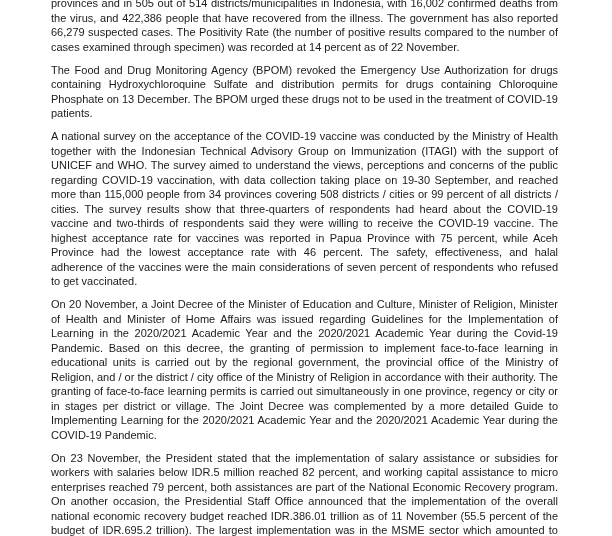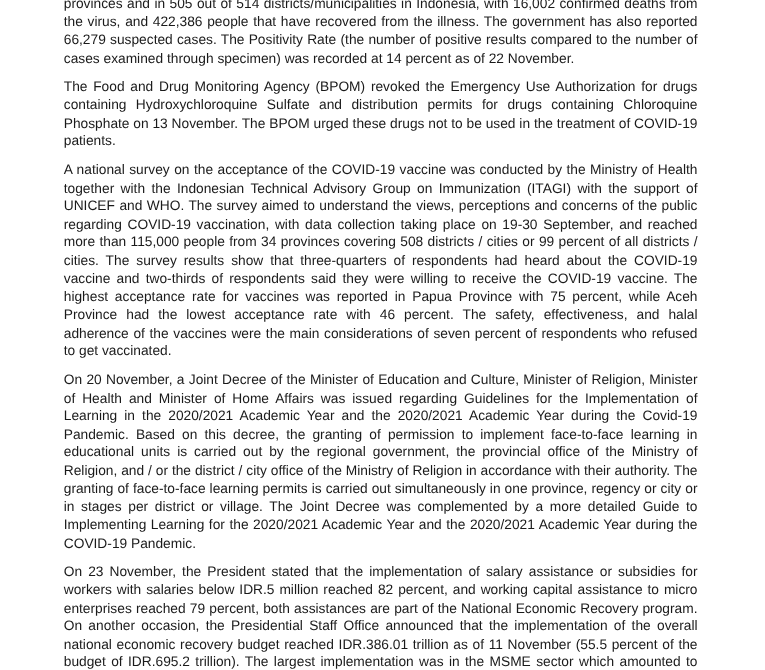--- a/index.html
+++ b/index.html
@@ -27,18 +27,18 @@
     margin: 0 0 8.5px 0;
     text-align: justify;
     text-align-last: left;
   }
 </style>
 </head>
 <body>
 
 <div class="page">
   <p>provinces and in 505 out of 514 districts/municipalities in Indonesia, with 16,002 confirmed deaths from the virus, and 422,386 people that have recovered from the illness. The government has also reported 66,279 suspected cases. The Positivity Rate (the number of positive results compared to the number of cases examined through specimen) was recorded at 14 percent as of 22 November.</p>
-  <p>The Food and Drug Monitoring Agency (BPOM) revoked the Emergency Use Authorization for drugs containing Hydroxychloroquine Sulfate and distribution permits for drugs containing Chloroquine Phosphate on 13 November. The BPOM urged these drugs not to be used in the treatment of COVID-19 patients.</p>
+  <p>The Food and Drug Monitoring Agency (BPOM) revoked the Emergency Use Authorization for drugs containing Hydroxychloroquine Sulfate and distribution permits for drugs containing Chloroquine Phosphate on 13 December. The BPOM urged these drugs not to be used in the treatment of COVID-19 patients.</p>
   <p>A national survey on the acceptance of the COVID-19 vaccine was conducted by the Ministry of Health together with the Indonesian Technical Advisory Group on Immunization (ITAGI) with the support of UNICEF and WHO. The survey aimed to understand the views, perceptions and concerns of the public regarding COVID-19 vaccination, with data collection taking place on 19-30 September, and reached more than 115,000 people from 34 provinces covering 508 districts / cities or 99 percent of all districts / cities. The survey results show that three-quarters of respondents had heard about the COVID-19 vaccine and two-thirds of respondents said they were willing to receive the COVID-19 vaccine. The highest acceptance rate for vaccines was reported in Papua Province with 75 percent, while Aceh Province had the lowest acceptance rate with 46 percent. The safety, effectiveness, and halal adherence of the vaccines were the main considerations of seven percent of respondents who refused to get vaccinated.</p>
   <p>On 20 November, a Joint Decree of the Minister of Education and Culture, Minister of Religion, Minister of Health and Minister of Home Affairs was issued regarding Guidelines for the Implementation of Learning in the 2020/2021 Academic Year and the 2020/2021 Academic Year during the Covid-19 Pandemic. Based on this decree, the granting of permission to implement face-to-face learning in educational units is carried out by the regional government, the provincial office of the Ministry of Religion, and / or the district / city office of the Ministry of Religion in accordance with their authority. The granting of face-to-face learning permits is carried out simultaneously in one province, regency or city or in stages per district or village. The Joint Decree was complemented by a more detailed Guide to Implementing Learning for the 2020/2021 Academic Year and the 2020/2021 Academic Year during the COVID-19 Pandemic.</p>
   <p>On 23 November, the President stated that the implementation of salary assistance or subsidies for workers with salaries below IDR.5 million reached 82 percent, and working capital assistance to micro enterprises reached 79 percent, both assistances are part of the National Economic Recovery program. On another occasion, the Presidential Staff Office announced that the implementation of the overall national economic recovery budget reached IDR.386.01 trillion as of 11 November (55.5 percent of the budget of IDR.695.2 trillion). The largest implementation was in the MSME sector which amounted to IDR.95.62 trillion (83.3 percent), while the lowest one was in the corporate financing sector at IDR.2 trillion (3.2 percent).</p>
 
 </div>
 
 </body></html>

